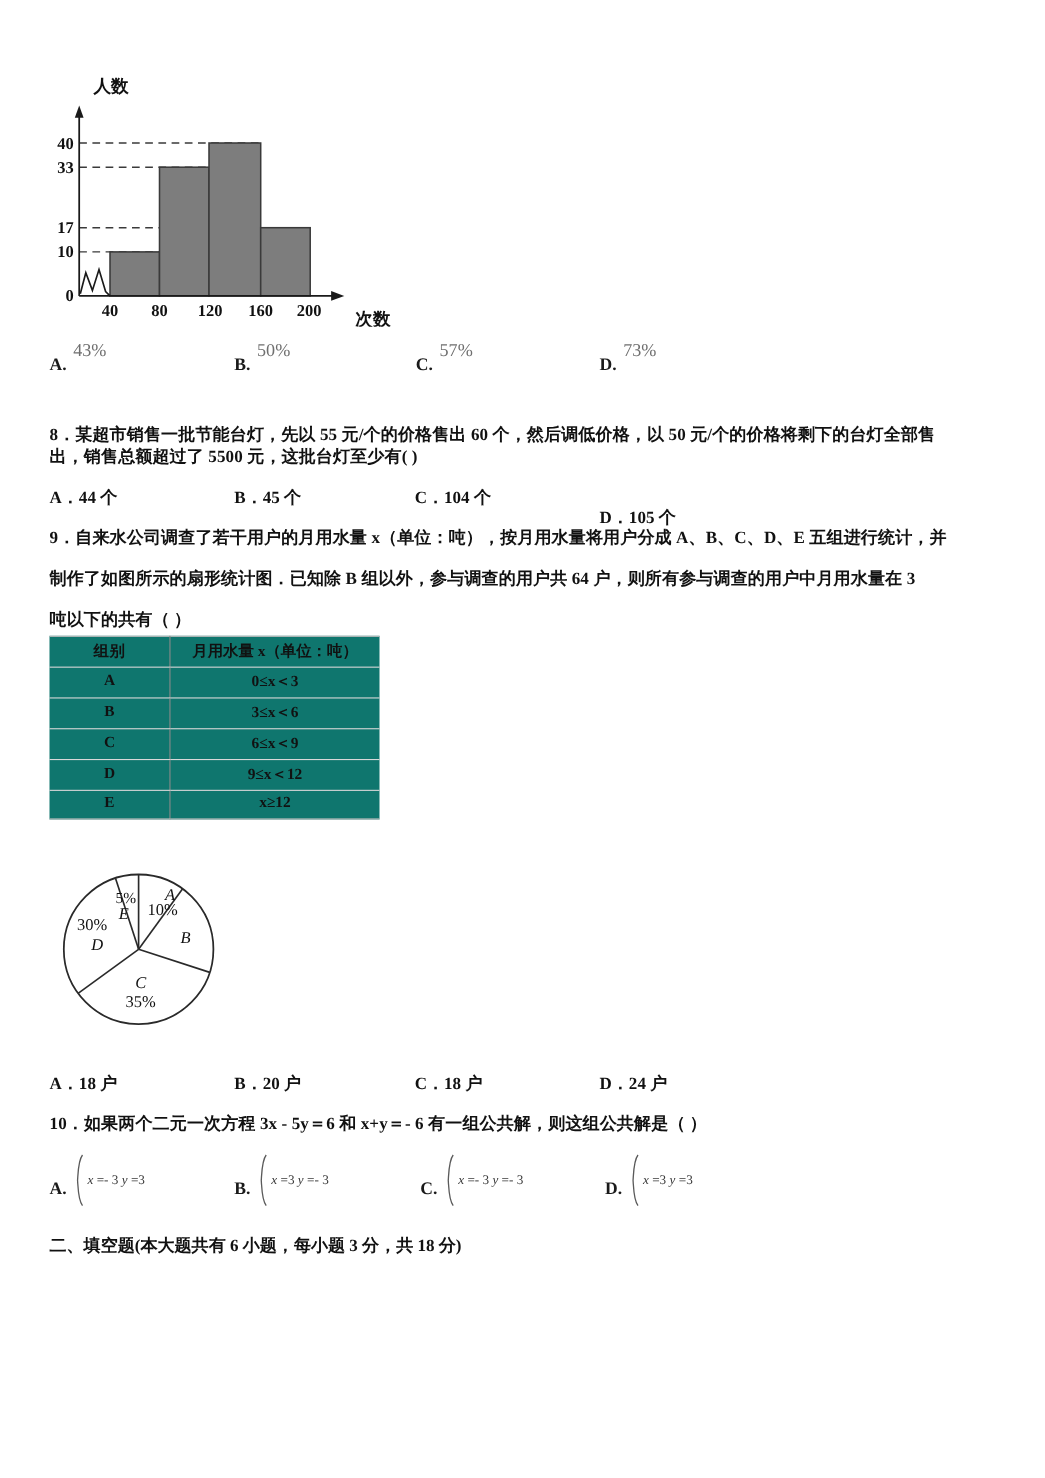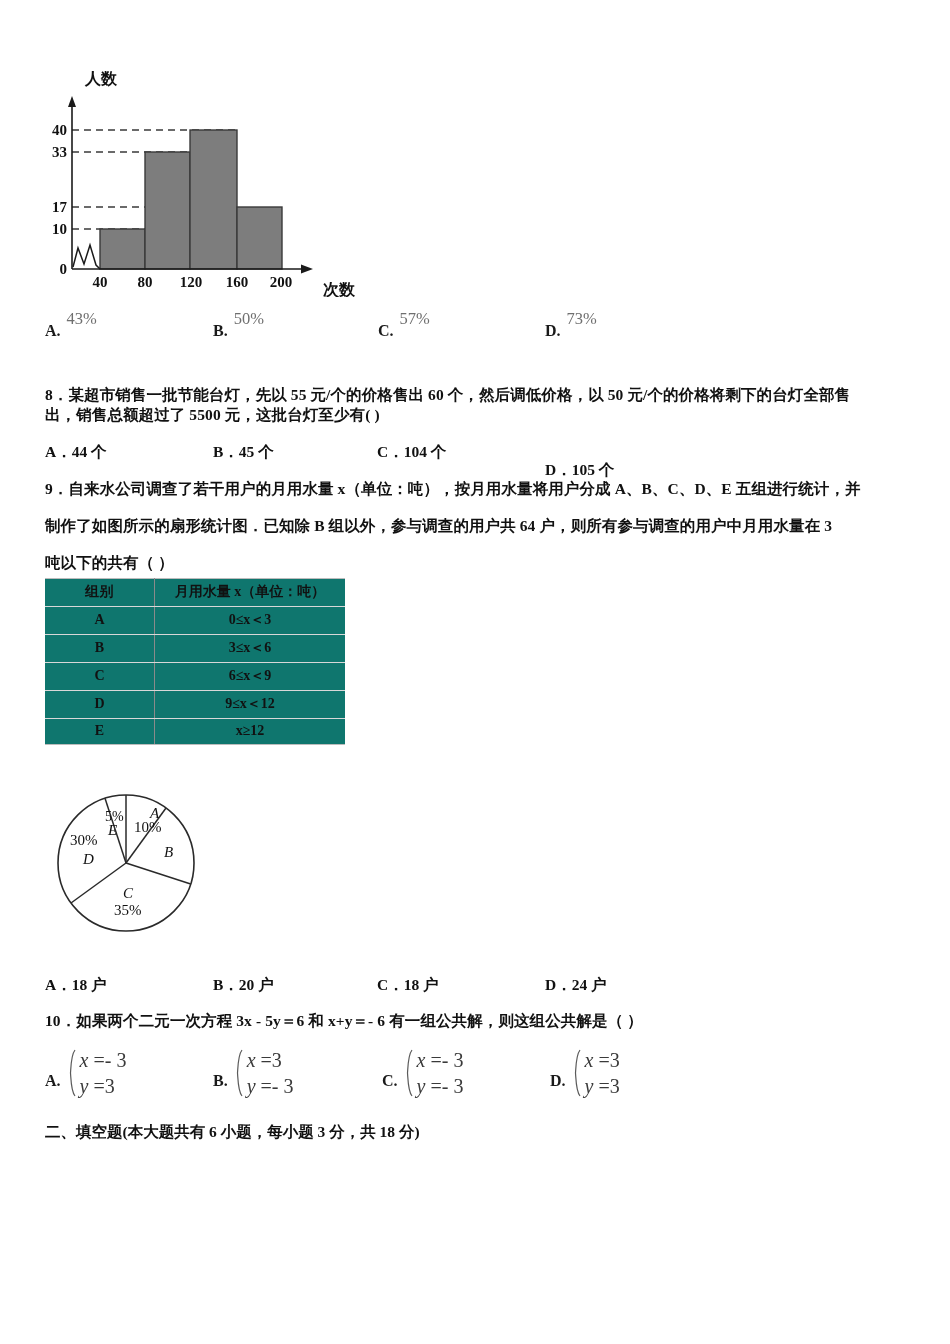--- a/index.html
+++ b/index.html
@@ -145,24 +145,24 @@
   }
   .brace {
     width: 9px;
     height: 48px;
     position: relative;
     margin-right: 3px;
   }
   .brace svg { display:block; }
   .eqs {
     display: flex;
-    flex-direction: column;
+    flex-direction: row;
     justify-content: center;
     gap: 3px;
-    font-size: 20px;
+    font-size: 12px;
     font-family: "Liberation Serif", "DejaVu Serif", serif;
     color: #3a3a3a;
   }
   .eqs .eq { white-space: nowrap; line-height: 1.15; }
   .eqs .vr { font-style: italic; }
 
   
   .sect {
     position: absolute;
     left: 45px;

